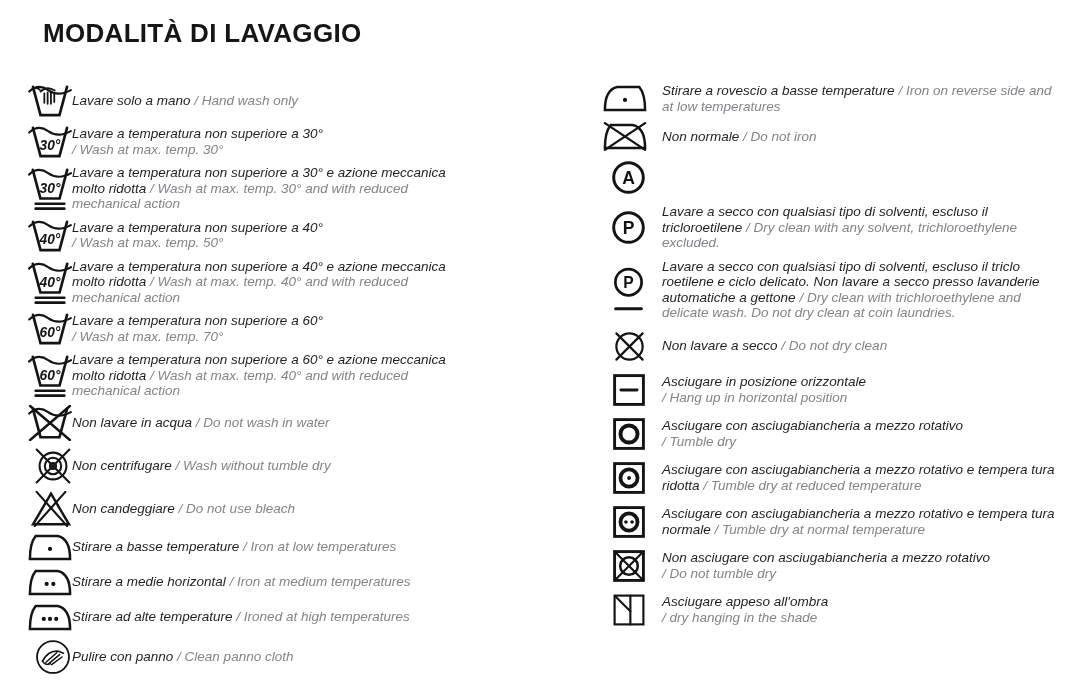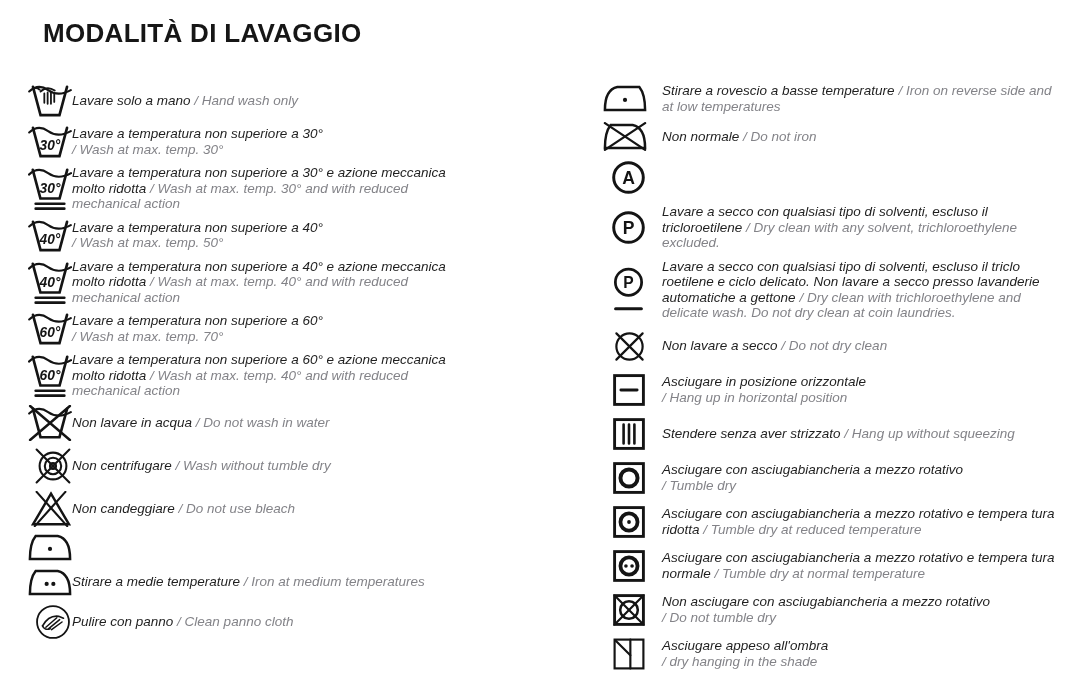--- a/index.html
+++ b/index.html
@@ -140,30 +140,42 @@
           </span>
           <p class="txt"><span class="it">Non candeggiare</span> <span class="en">/ Do not use bleach</span></p>
         </div>
         <div class="row">
           <span class="ic">
             <svg width="44" height="29" viewBox="0 0 46 30">
               <path d="M8 3 H31 C40.5 5 44 14 44 27 H2 C2 15 4 8 8 3 Z" stroke="#141414" fill="none" stroke-linecap="round" stroke-width="2.6"></path>
               <circle cx="23" cy="16.5" r="2.2" fill="#141414"></circle>
             </svg>
           </span>
+          <p class="txt"><span class="it">Stirare a basse temperature</span> <span class="en">/ Iron at low temperatures</span></p>
         </div>
         <div class="row">
           <span class="ic">
             <svg width="44" height="29" viewBox="0 0 46 30">
               <path d="M8 3 H31 C40.5 5 44 14 44 27 H2 C2 15 4 8 8 3 Z" stroke="#141414" fill="none" stroke-linecap="round" stroke-width="2.6"></path>
               <circle cx="19.5" cy="16.5" r="2.2" fill="#141414"></circle>
               <circle cx="26.5" cy="16.5" r="2.2" fill="#141414"></circle>
             </svg>
           </span>
-          <p class="txt"><span class="it">Stirare a medie temperature</span> <span class="en">/ Iron at medium temperatures</span></p>
+          <p class="txt"><span class="it">Stirare a medie horizontal</span> <span class="en">/ Iron at medium temperatures</span></p>
+        </div>
+        <div class="row">
+          <span class="ic">
+            <svg width="44" height="29" viewBox="0 0 46 30">
+              <path d="M8 3 H31 C40.5 5 44 14 44 27 H2 C2 15 4 8 8 3 Z" stroke="#141414" fill="none" stroke-linecap="round" stroke-width="2.6"></path>
+              <circle cx="16.5" cy="16.5" r="2.2" fill="#141414"></circle>
+              <circle cx="23" cy="16.5" r="2.2" fill="#141414"></circle>
+              <circle cx="29.5" cy="16.5" r="2.2" fill="#141414"></circle>
+            </svg>
+          </span>
+          <p class="txt"><span class="it">Stirare ad alte temperature</span> <span class="en">/ Ironed at high temperatures</span></p>
         </div>
         <div class="row">
           <span class="ic">
             <svg width="38" height="38" viewBox="0 0 40 40">
     <circle cx="20" cy="20" r="16.8" stroke="#141414" fill="none" stroke-linecap="round" stroke-width="1.9"></circle>
     <path d="M9 24 C13 17 19 13 26 14 L31 16" stroke="#141414" fill="none" stroke-linecap="round" stroke-width="1.8"></path>
     <path d="M12.5 25.5 L24 15.5 M15.5 27 L27 17.5 M18.5 28 L29.5 20" stroke="#141414" fill="none" stroke-linecap="round" stroke-width="1.6"></path>
     <path d="M9 24 C10 27.5 13.5 28.5 17 27" stroke="#141414" fill="none" stroke-linecap="round" stroke-width="1.7"></path>
             </svg>
           </span>
@@ -235,29 +247,20 @@
               <rect x="4" y="4" width="32" height="32" stroke="#141414" fill="none" stroke-linecap="round" stroke-width="3.2"></rect>
               <line x1="11" y1="20" x2="29" y2="20" stroke="#141414" fill="none" stroke-linecap="round" stroke-width="3.2"></line>
             </svg>
           </span>
           <p class="txt"><span class="it">Asciugare in posizione orizzontale</span><br><span class="en">/ Hang up in horizontal position</span></p>
         </div>
         <div class="row">
           <span class="ic">
             <svg width="36" height="36" viewBox="0 0 40 40">
               <rect x="4" y="4" width="32" height="32" stroke="#141414" fill="none" stroke-linecap="round" stroke-width="3.2"></rect>
-              <path d="M14 9.5 V30.5 M20 9.5 V30.5 M26 9.5 V30.5" stroke="#141414" fill="none" stroke-linecap="round" stroke-width="2.9"></path>
-            </svg>
-          </span>
-          <p class="txt"><span class="it">Stendere senza aver strizzato</span> <span class="en">/ Hang up without squeezing</span></p>
-        </div>
-        <div class="row">
-          <span class="ic">
-            <svg width="36" height="36" viewBox="0 0 40 40">
-              <rect x="4" y="4" width="32" height="32" stroke="#141414" fill="none" stroke-linecap="round" stroke-width="3.2"></rect>
               <circle cx="20" cy="20" r="9.5" stroke="#141414" fill="none" stroke-linecap="round" stroke-width="4.4"></circle>
             </svg>
           </span>
           <p class="txt"><span class="it">Asciugare con asciugabiancheria a mezzo rotativo</span><br><span class="en">/ Tumble dry</span></p>
         </div>
         <div class="row">
           <span class="ic">
             <svg width="36" height="36" viewBox="0 0 40 40">
               <rect x="4" y="4" width="32" height="32" stroke="#141414" fill="none" stroke-linecap="round" stroke-width="3.2"></rect>
               <circle cx="20" cy="20" r="9.5" stroke="#141414" fill="none" stroke-linecap="round" stroke-width="4.2"></circle>

